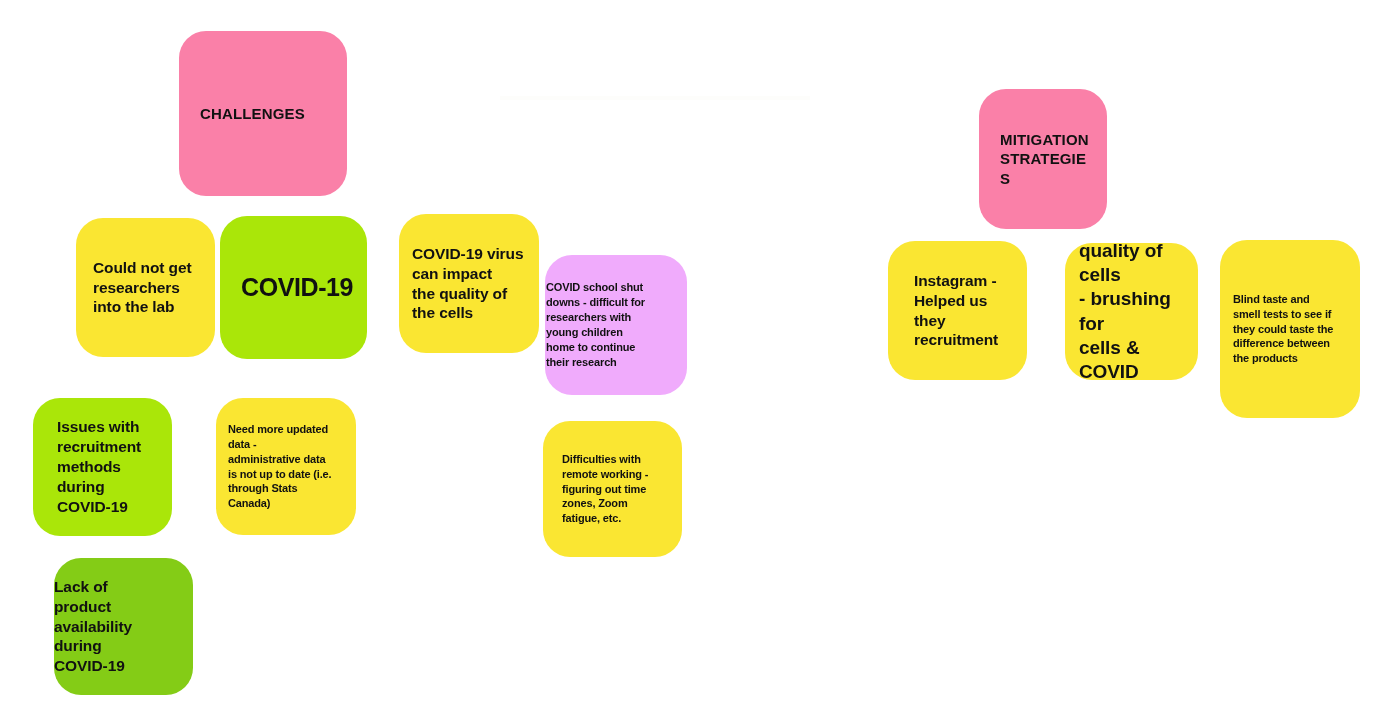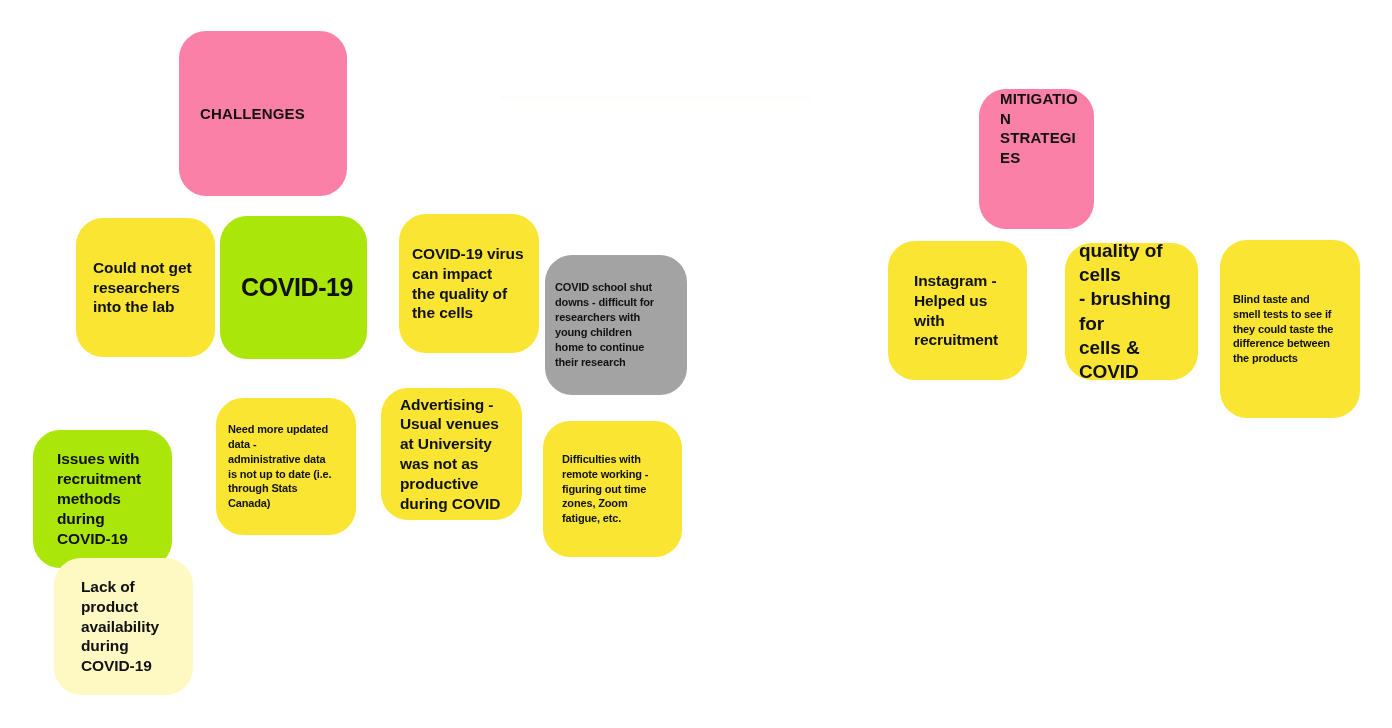--- a/index.html
+++ b/index.html
@@ -82,73 +82,65 @@
     </div>
     <div class="note xl" style="left: 220px; top: 216px; width: 147px; height: 143px; background: rgb(170, 230, 9); padding-left: 21px; padding-right: 8px; align-items: center;">
       <span class="note-text">COVID-19</span>
     </div>
     <div class="note lg" style="left: 399px; top: 214px; width: 140px; height: 139px; background: rgb(250, 230, 50); padding-left: 13px; padding-right: 6px; align-items: center;">
       <span class="note-text">COVID-19 virus
 can impact
 the quality of
 the cells</span>
     </div>
-    <div class="note sm" style="left: 545px; top: 255px; width: 142px; height: 140px; background: #a3a3a3; padding-left: 10px; padding-right: 6px; align-items: center;">
+    <div class="note sm" style="left: 545px; top: 255px; width: 142px; height: 140px; background: #f0abfc; padding-left: 1px; padding-right: 6px; align-items: center;">
       <span class="note-text">COVID school shut
 downs - difficult for
 researchers with
 young children
 home to continue
 their research</span>
     </div>
-    <div class="note lg" style="left: 33px; top: 398px; width: 139px; height: 138px; background: rgb(170, 230, 9); padding-left: 24px; padding-right: 6px; align-items: center; margin-top: 32px;">
+    <div class="note lg" style="left: 33px; top: 398px; width: 139px; height: 138px; background: rgb(170, 230, 9); padding-left: 24px; padding-right: 6px; align-items: center;">
       <span class="note-text">Issues with
 recruitment
 methods
 during
 COVID-19</span>
     </div>
     <div class="note sm" style="left: 216px; top: 398px; width: 140px; height: 137px; background: rgb(250, 230, 50); padding-left: 12px; padding-right: 20px; align-items: center;">
       <span class="note-text">Need more updated
 data -
 administrative data
 is not up to date (i.e.
 through Stats
 Canada)</span>
     </div>
-    <div class="note lg" style="left: 381px; top: 388px; width: 141px; height: 132px; background: rgb(250, 230, 50); padding-left: 19px; padding-right: 6px; align-items: center;">
-      <span class="note-text">Advertising -
-Usual venues
-at University
-was not as
-productive
-during COVID</span>
-    </div>
     <div class="note sm" style="left: 543px; top: 421px; width: 139px; height: 136px; background: rgb(250, 230, 50); padding-left: 19px; padding-right: 6px; align-items: center; justify-content: center;">
       <span class="note-text">Difficulties with
 remote working -
 figuring out time
 zones, Zoom
 fatigue, etc.</span>
     </div>
-    <div class="note lg" style="left: 54px; top: 558px; width: 139px; height: 137px; background: #fef9c3; padding-left: 27px; padding-right: 6px; align-items: center;">
+    <div class="note lg" style="left: 54px; top: 558px; width: 139px; height: 137px; background: #84cc16; padding-right: 6px; align-items: center;">
       <span class="note-text">Lack of
 product
 availability
 during
 COVID-19</span>
     </div>
-    <div class="note header" style="left: 979px; top: 89px; width: 115px; height: 140px; background: rgb(250, 128, 168); padding-left: 21px; padding-right: 15px; align-items: flex-start;">
+    <div class="note header" style="left: 979px; top: 89px; width: 128px; height: 140px; background: rgb(250, 128, 168); padding-left: 21px; padding-right: 15px; align-items: center;">
       <span class="note-text">MITIGATION
 STRATEGIES</span>
     </div>
     <div class="note lg" style="left: 888px; top: 241px; width: 139px; height: 139px; background: rgb(250, 230, 50); padding-left: 26px; padding-right: 6px; align-items: center;">
       <span class="note-text">Instagram -
 Helped us
-with
+they
 recruitment</span>
     </div>
     <div class="note md" style="left: 1065px; top: 243px; width: 133px; height: 137px; background: rgb(250, 230, 50); padding-left: 14px; padding-right: 6px; align-items: center;">
       <span class="note-text">Protecting
 quality of cells
 - brushing for
 cells &amp; COVID
 virus</span>
     </div>
     <div class="note sm" style="left: 1220px; top: 240px; width: 140px; height: 178px; background: rgb(250, 230, 50); padding-left: 13px; padding-right: 6px; align-items: center;">

